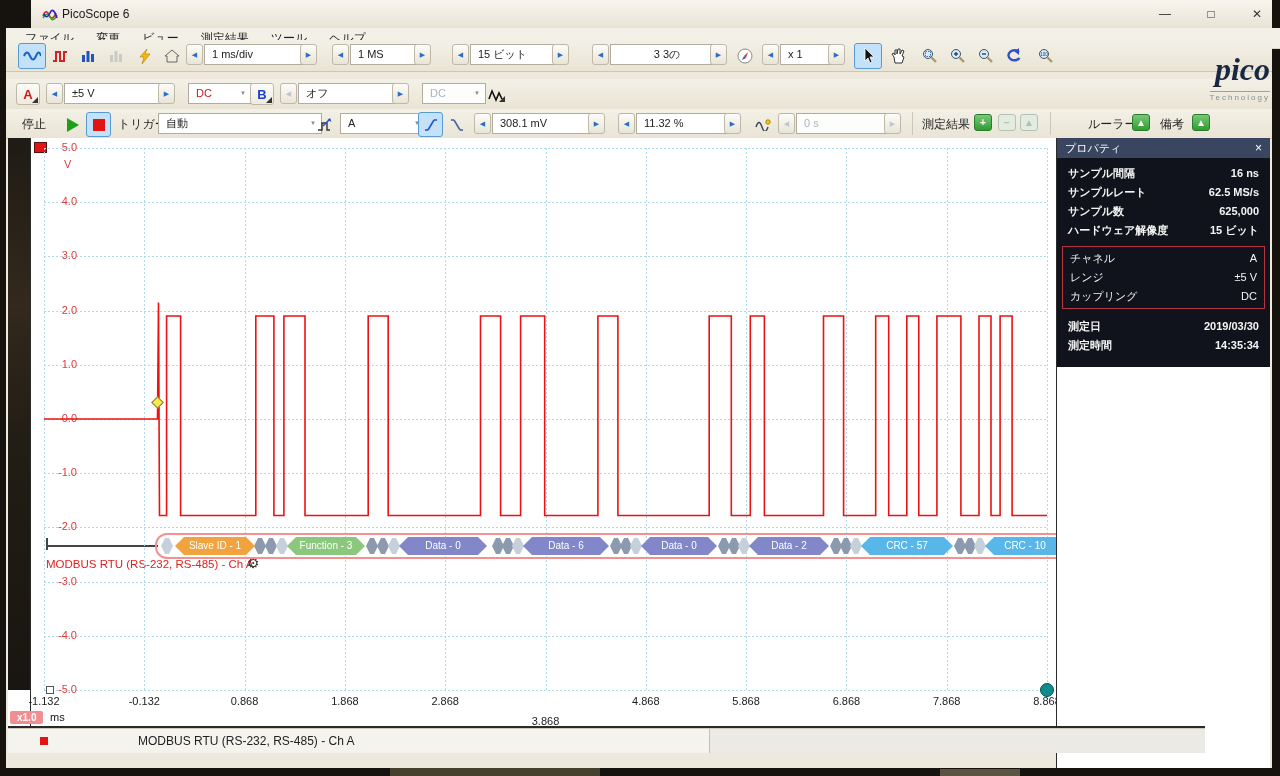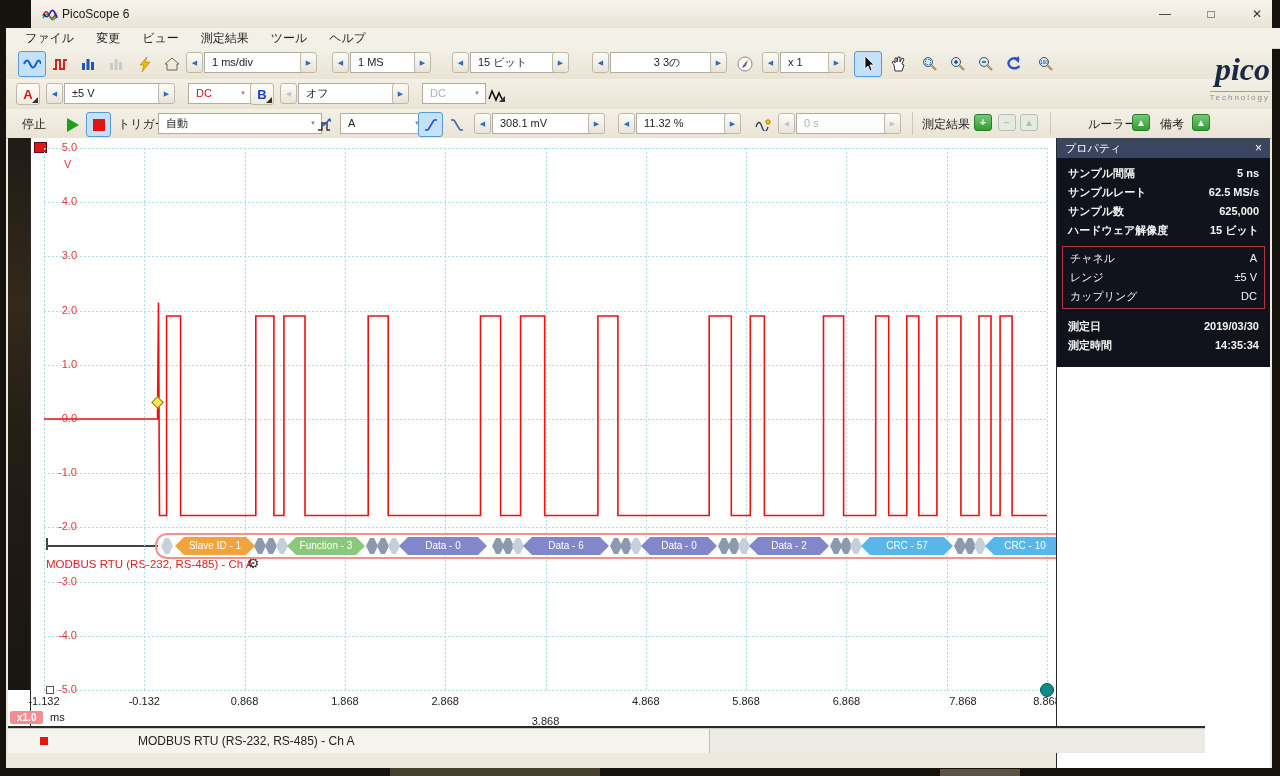--- a/index.html
+++ b/index.html
@@ -9,21 +9,21 @@
   
   .winbg{left:6px;top:0;width:1266px;height:768px;background:#EDE9DC;}
   .titlebar{left:6px;top:0;width:1266px;height:28px;background:linear-gradient(#F8F5EE,#E8E3D5);border-bottom:1px solid #CFC9B6;}
   .title-notch{left:0;top:0;width:31px;height:29px;background:#16130e;}
   .apptitle{left:56px;top:7px;font-size:12px;color:#1a1a1a;}
   .appicon{left:36px;top:6px;width:16px;height:16px;}
   .winbtn{top:4px;width:34px;height:20px;text-align:center;font-size:12px;color:#333;line-height:20px;}
   .menubar{left:6px;top:28px;width:1266px;height:20px;background:#F3F0E8;border-bottom:1px solid #DAD5C5;display:flex;align-items:center;padding-left:8px;}
   .menu-item{padding:0 11px;font-size:12px;color:#1e1e1e;height:20px;line-height:20px;}
   .toolbar{left:6px;width:1266px;background:linear-gradient(#F3F0E7,#E9E4D4);border-bottom:1px solid #CCC6B4;}
-  .t1{top:48px;height:31px;text-decoration:underline;} .t2{top:79px;height:30px;} .t3{top:109px;height:29px;}
+  .t1{top:40px;height:31px;text-decoration:underline;} .t2{top:79px;height:30px;} .t3{top:109px;height:29px;}
   .tbtn{position:absolute;top:3px;width:26px;height:24px;border-radius:3px;border:1px solid transparent;display:flex;align-items:center;justify-content:center;}
   .tbtn.small{width:23px;height:23px;}
   .tbtn.sel{background:#C3E1F9;border-color:#569AD6;}
   .tbtn.dis{opacity:.45;}
   .combo{position:absolute;top:4px;background:#fff;border:1px solid #B1AC9D;height:19px;font-size:11px;color:#222;line-height:19px;padding:0 7px;}
   .combo .dd{position:absolute;right:5px;top:0;color:#8a8a8a;font-size:6px;line-height:19px;}
   .combo.center{text-align:center;}
   .combo.dis{color:#A8B4C4;background:#FDFDFB;}
   .sarr{position:absolute;top:4px;width:17px;height:21px;background:linear-gradient(#FDFCF9,#E9E4D6);border:1px solid #BDB8A8;border-radius:3px;color:#2B6FC4;font-size:7px;text-align:center;line-height:20px;box-sizing:border-box;}
   .sarr.dis{color:#BCC6CF;}
@@ -383,21 +383,21 @@
       <span class="yunit" style="left: 33px; top: 20px;">V</span>
       <span class="xlab" style="left: -17px; top: 557px;">-1.132</span>
       <span class="xlab" style="left: 83.3px; top: 557px;">-0.132</span>
       <span class="xlab" style="left: 183.6px; top: 557px;">0.868</span>
       <span class="xlab" style="left: 283.9px; top: 557px;">1.868</span>
       <span class="xlab" style="left: 384.2px; top: 557px;">2.868</span>
       <span class="xlab" style="left: 484.5px; top: 557px; margin-top: 20px;">3.868</span>
       <span class="xlab" style="left: 584.8px; top: 557px;">4.868</span>
       <span class="xlab" style="left: 685.1px; top: 557px;">5.868</span>
       <span class="xlab" style="left: 785.4px; top: 557px;">6.868</span>
-      <span class="xlab" style="left: 885.7px; top: 557px; text-align: right;">7.868</span>
+      <span class="xlab" style="left: 885.7px; top: 557px;">7.868</span>
       <span class="xlab" style="left: 986px; top: 557px;">8.868</span>
       <svg width="1026" height="590" style="position: absolute; left: 0px; top: 0px; pointer-events: none;">
         <path d="M 13.0 281.0 L 126.5 281.0 L 127.5 164.5 L 128.5 377.5 L 135.6 377.5 L 135.6 178.0 L 149.6 178.0 L 149.6 377.5 L 224.8 377.5 L 224.8 178.0 L 242.9 178.0 L 242.9 377.5 L 252.9 377.5 L 252.9 178.0 L 274.0 178.0 L 274.0 377.5 L 337.2 377.5 L 337.2 178.0 L 357.2 178.0 L 357.2 377.5 L 449.5 377.5 L 449.5 178.0 L 469.6 178.0 L 469.6 377.5 L 489.6 377.5 L 489.6 178.0 L 513.7 178.0 L 513.7 377.5 L 566.9 377.5 L 566.9 178.0 L 586.9 178.0 L 586.9 377.5 L 678.2 377.5 L 678.2 178.0 L 700.3 178.0 L 700.3 377.5 L 719.3 377.5 L 719.3 178.0 L 733.4 178.0 L 733.4 377.5 L 792.5 377.5 L 792.5 178.0 L 812.6 178.0 L 812.6 377.5 L 844.7 377.5 L 844.7 178.0 L 857.7 178.0 L 857.7 377.5 L 875.8 377.5 L 875.8 178.0 L 887.8 178.0 L 887.8 377.5 L 905.9 377.5 L 905.9 178.0 L 929.9 178.0 L 929.9 377.5 L 948.0 377.5 L 948.0 178.0 L 960.0 178.0 L 960.0 377.5 L 969.1 377.5 L 969.1 178.0 L 981.1 178.0 L 981.1 377.5 L 1016.0 377.5" fill="none" stroke="#EC1212" stroke-width="1.6"></path>
       </svg>
       <div class="trigdiamond" style="left: 122px; top: 259.8px;"></div>
       <div class="axhandle" style="left: 15px; top: 548px;"></div>
       <div class="tealdot" style="left: 1009px; top: 545px;"></div>
       <div class="frame-outline" style="left: 124px; width: 916px; border-color: rgb(244, 144, 144);"></div>
       <div class="dhex" style="left: 130px; background: rgb(198, 208, 219);"></div>
       <div class="dhex" style="left: 223px; background: rgb(139, 154, 174);"></div>
@@ -435,21 +435,21 @@
 
   <div class="abs rpanel"></div>
   <div class="abs props">
     <div class="props-header">
       <span>プロパティ</span>
       <span class="props-close">×</span>
     </div>
     <div class="pgroup" id="props-main">
         <div class="prow">
           <span>サンプル間隔</span>
-          <span>5 ns</span>
+          <span>16 ns</span>
         </div>
         <div class="prow">
           <span>サンプルレート</span>
           <span>62.5 MS/s</span>
         </div>
         <div class="prow">
           <span>サンプル数</span>
           <span>625,000</span>
         </div>
         <div class="prow">

